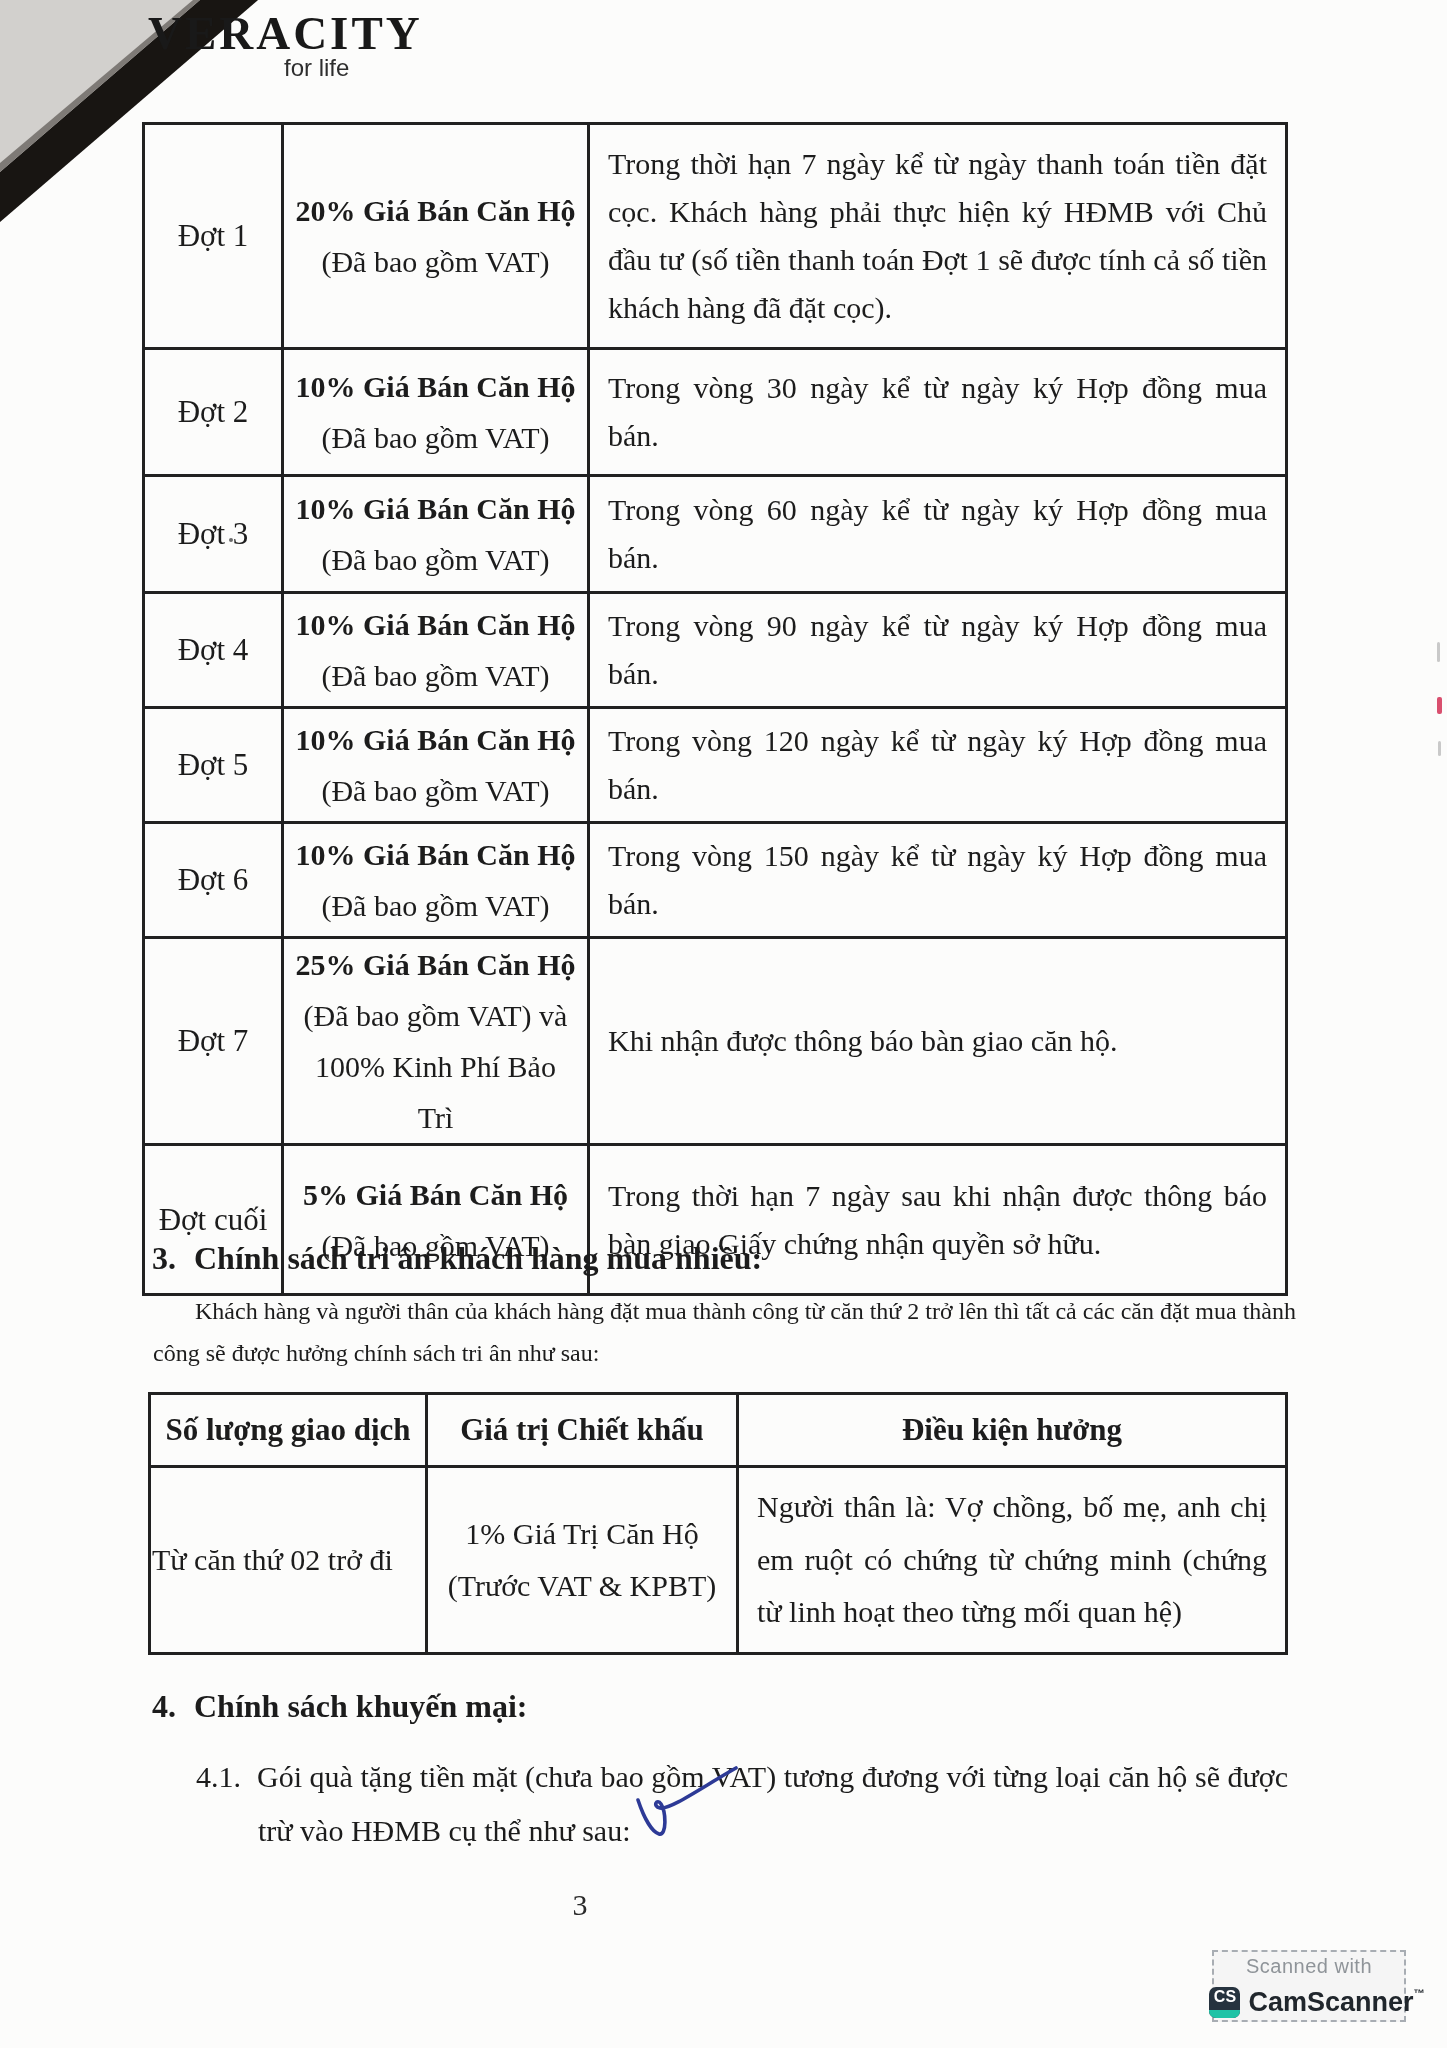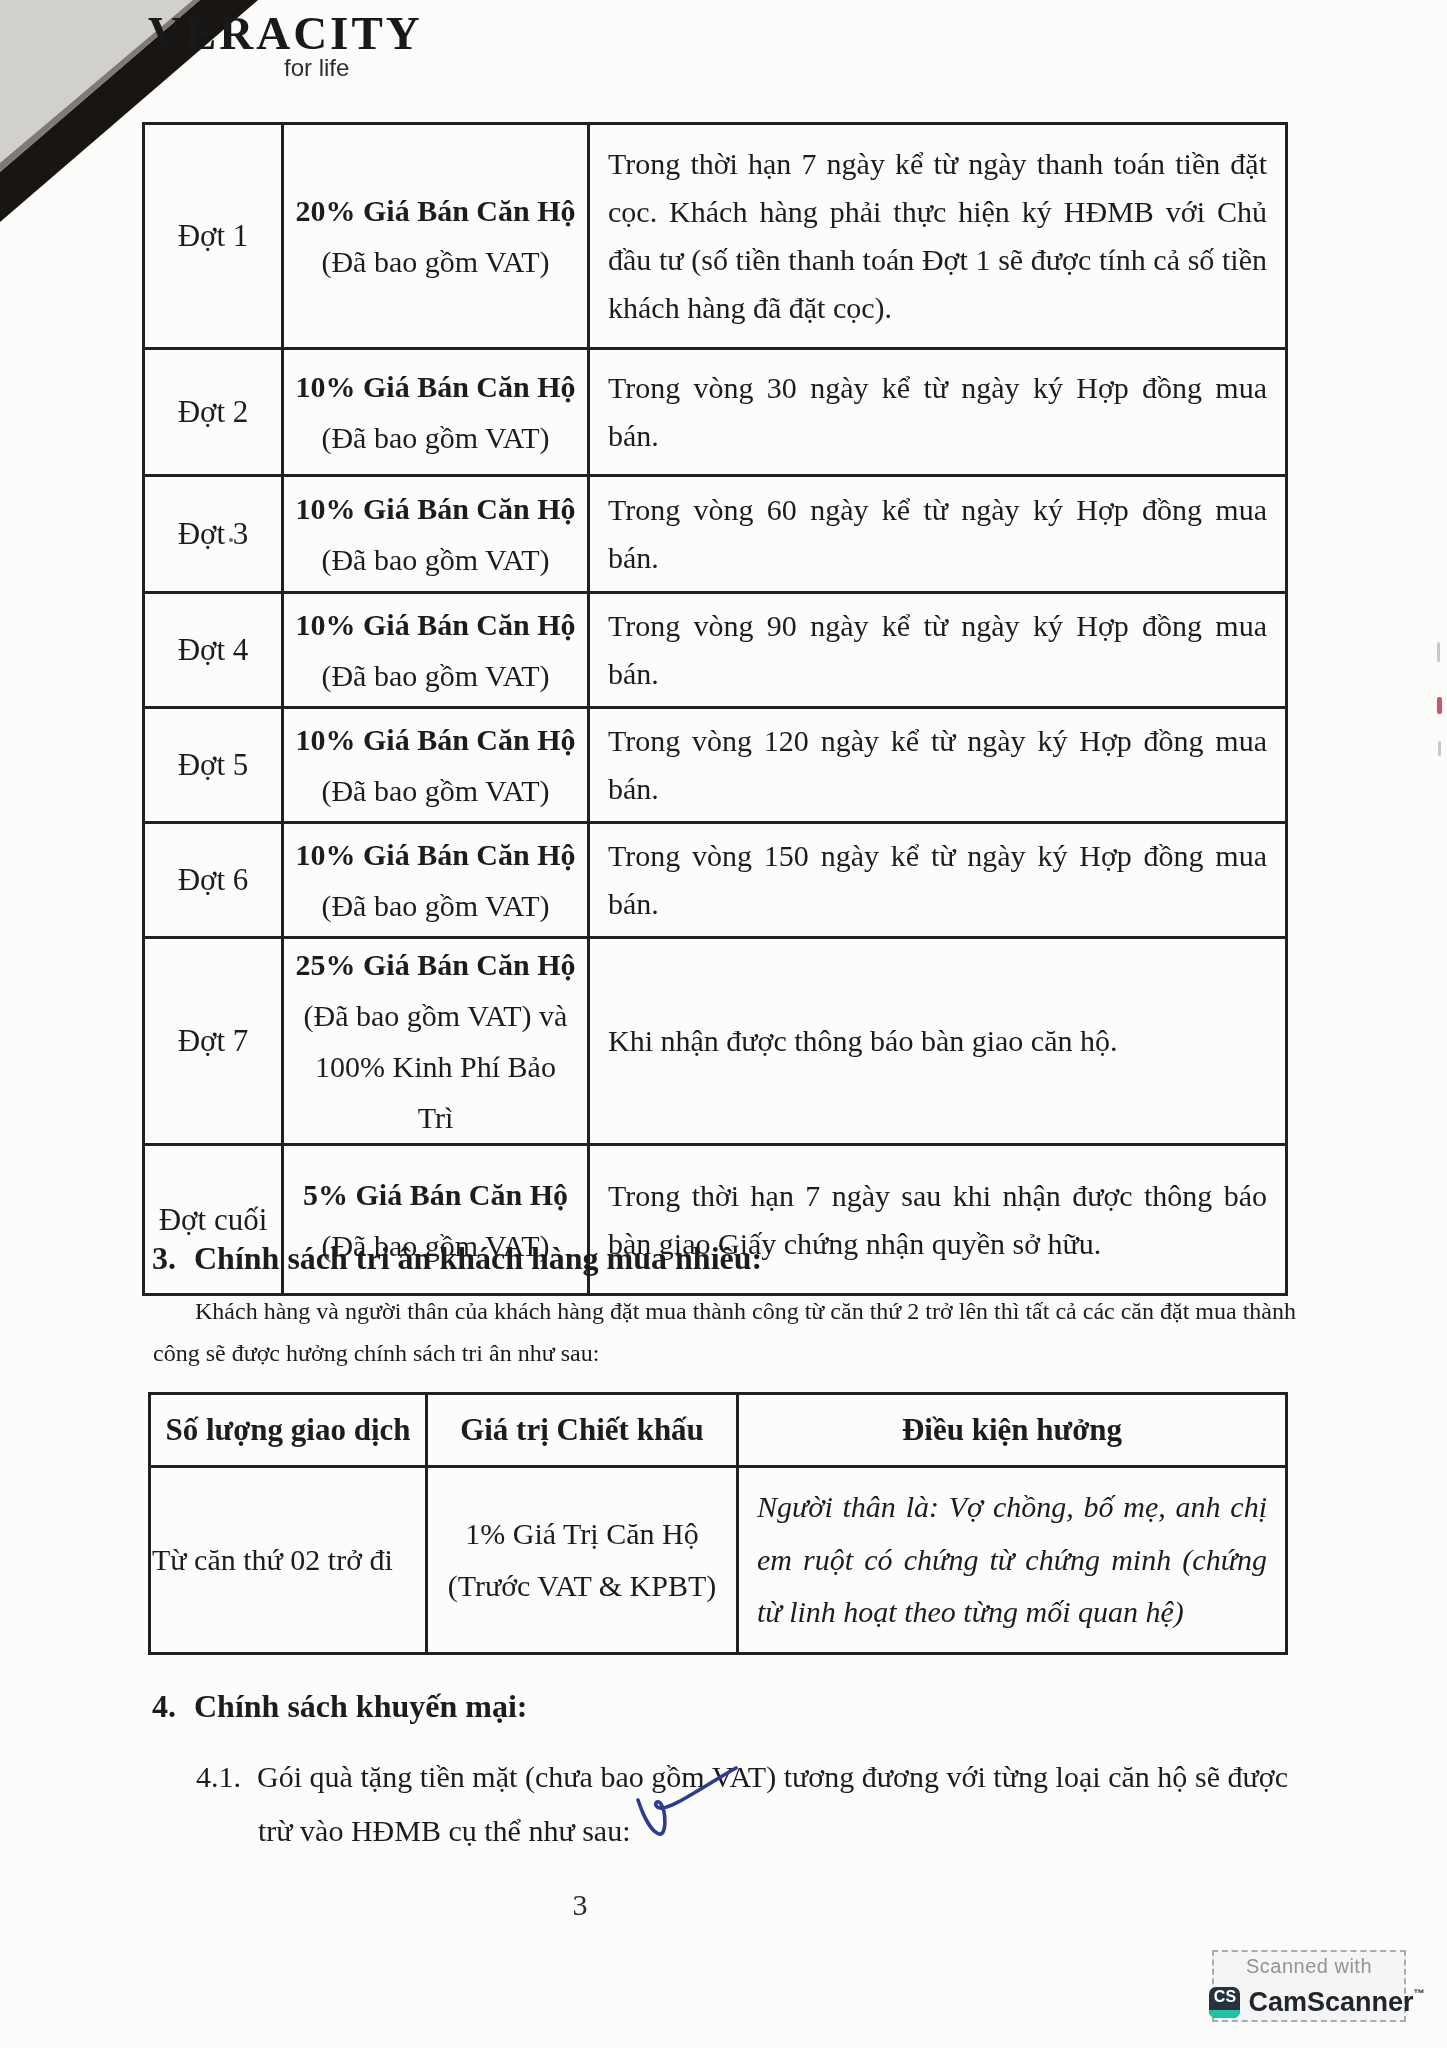--- a/index.html
+++ b/index.html
@@ -19,21 +19,21 @@
   .tbl1{position:absolute;left:142px;top:122px;width:1143px;}
   .tbl2{position:absolute;left:148px;top:1392px;width:1137px;}
   td,th{border:3px solid #212121;font-size:30px;overflow:hidden;}
   td.stage{text-align:center;vertical-align:middle;font-size:31px;}
   td.amount{text-align:center;vertical-align:middle;line-height:1.7;padding:0 10px;}
   .amount-main{font-weight:bold;}
   td.terms{padding:8px 18px;text-align:justify;vertical-align:middle;line-height:1.6;}
   .tbl2 th{text-align:center;vertical-align:middle;font-weight:bold;font-size:31px;}
   td.qty{text-align:left;vertical-align:middle;}
   td.disc{text-align:center;vertical-align:middle;line-height:1.75;padding:0 8px;}
-  td.cond{padding:3px 18px;text-align:justify;vertical-align:middle;line-height:1.75;font-style:italic;}
+  td.cond{padding:3px 18px;text-align:justify;vertical-align:middle;line-height:1.75;}
   
   .h-num{font-weight:bold;font-size:32px;margin-right:18px;}
   .h-txt{font-weight:bold;font-size:32px;}
   .sec-head{position:absolute;display:flex;align-items:baseline;}
   .sec3-head{left:152px;top:1240px;}
   .sec4-head{left:152px;top:1688px;}
   .sec3-para{
     position:absolute;left:142px;top:1291px;width:1143px;
     font-size:24px;line-height:1.73;text-indent:42px;text-align:justify;margin-left:11px;
   }

